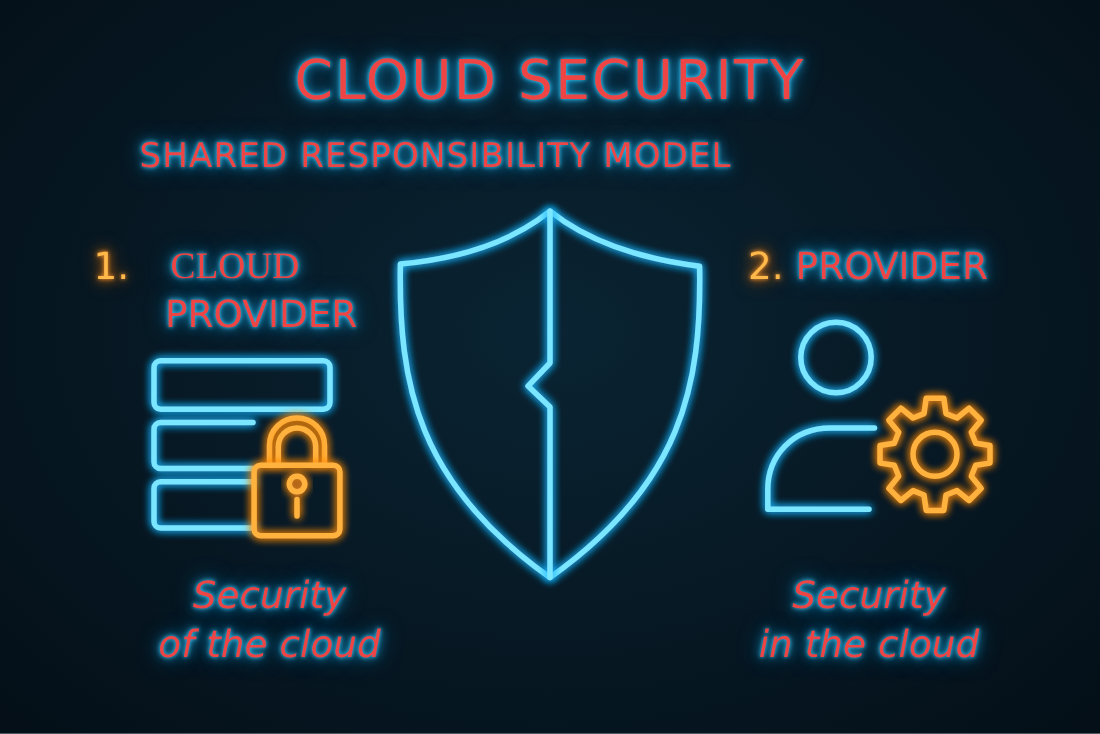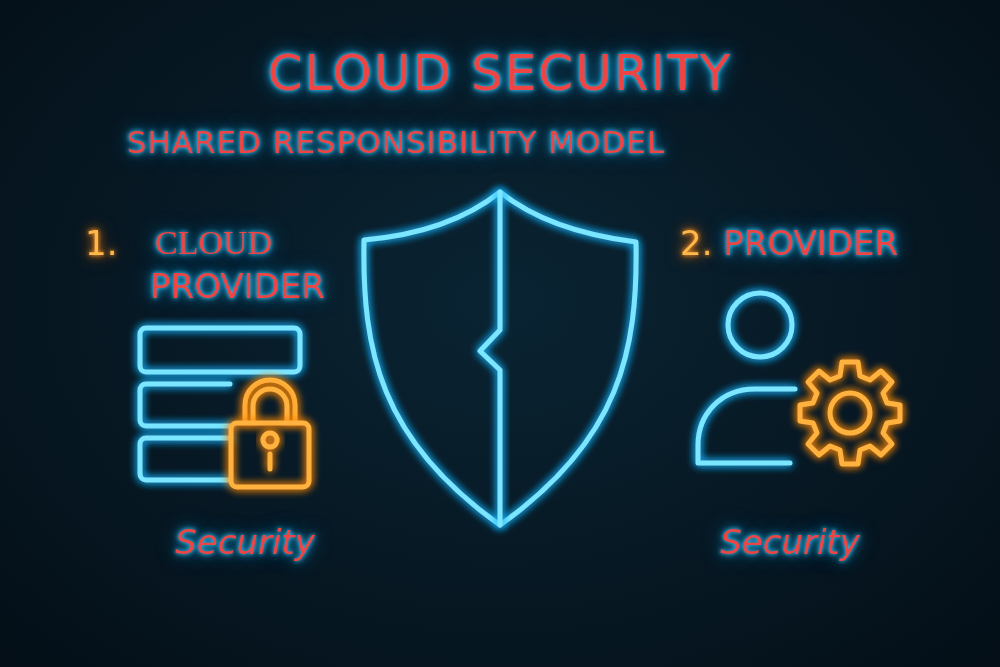--- a/index.html
+++ b/index.html
@@ -92,20 +92,21 @@
 
   <svg class="icon" style="left:225px;top:375px" width="90" height="120" viewBox="0 0 90 120">
     <path class="stroke-orange" d="M20 46 V30 a25 25 0 0 1 50 0 V46"></path>
     <path class="stroke-orange" d="M28 46 V31 a17 17 0 0 1 34 0 V46"></path>
     <rect class="stroke-orange" x="6" y="48" width="78" height="64" rx="6"></rect>
     <path class="stroke-orange" d="M45 72 a7 7 0 1 1 0.1 0 M45 79 V94"></path>
   </svg>
 
   <div id="left-cap" class="abs caption glow-cyan">
     <div>Security</div>
+    <div>of the cloud</div>
   </div>
 </div>
 
 <svg class="icon" style="left:340px;top:180px" width="320" height="360" viewBox="0 0 320 360">
   <path class="stroke-cyan" d="M160 12 C125 40 80 55 24 60 C22 170 40 260 160 345 C280 260 298 170 296 62 C240 55 195 40 160 12 Z"></path>
   <path class="stroke-cyan" d="M160 12 V150 L140 171 L160 190 V345"></path>
 </svg>
 
 <div>
   <div id="right-head" class="abs heading">
@@ -119,14 +120,15 @@
     <line class="stroke-cyan" x1="42" y1="148" x2="42" y2="178"></line>
   </svg>
 
   <svg class="icon" style="left:790px;top:352px" width="120" height="120" viewBox="0 0 120 120">
     <path class="stroke-orange" d="M52 10 H68 L70 24 L80 28 L91 19 L102 30 L93 41 L97 51 L110 53 V69 L97 71 L93 81 L102 92 L91 103 L80 94 L70 98 L68 112 H52 L50 98 L40 94 L29 103 L18 92 L27 81 L23 71 L10 69 V53 L23 51 L27 41 L18 30 L29 19 L40 28 L50 24 Z"></path>
     <circle class="stroke-orange" cx="60" cy="61" r="20"></circle>
   </svg>
 
   <div id="right-cap" class="abs caption glow-cyan">
     <div>Security</div>
+    <div>in the cloud</div>
   </div>
 </div>
 
 </body></html>

